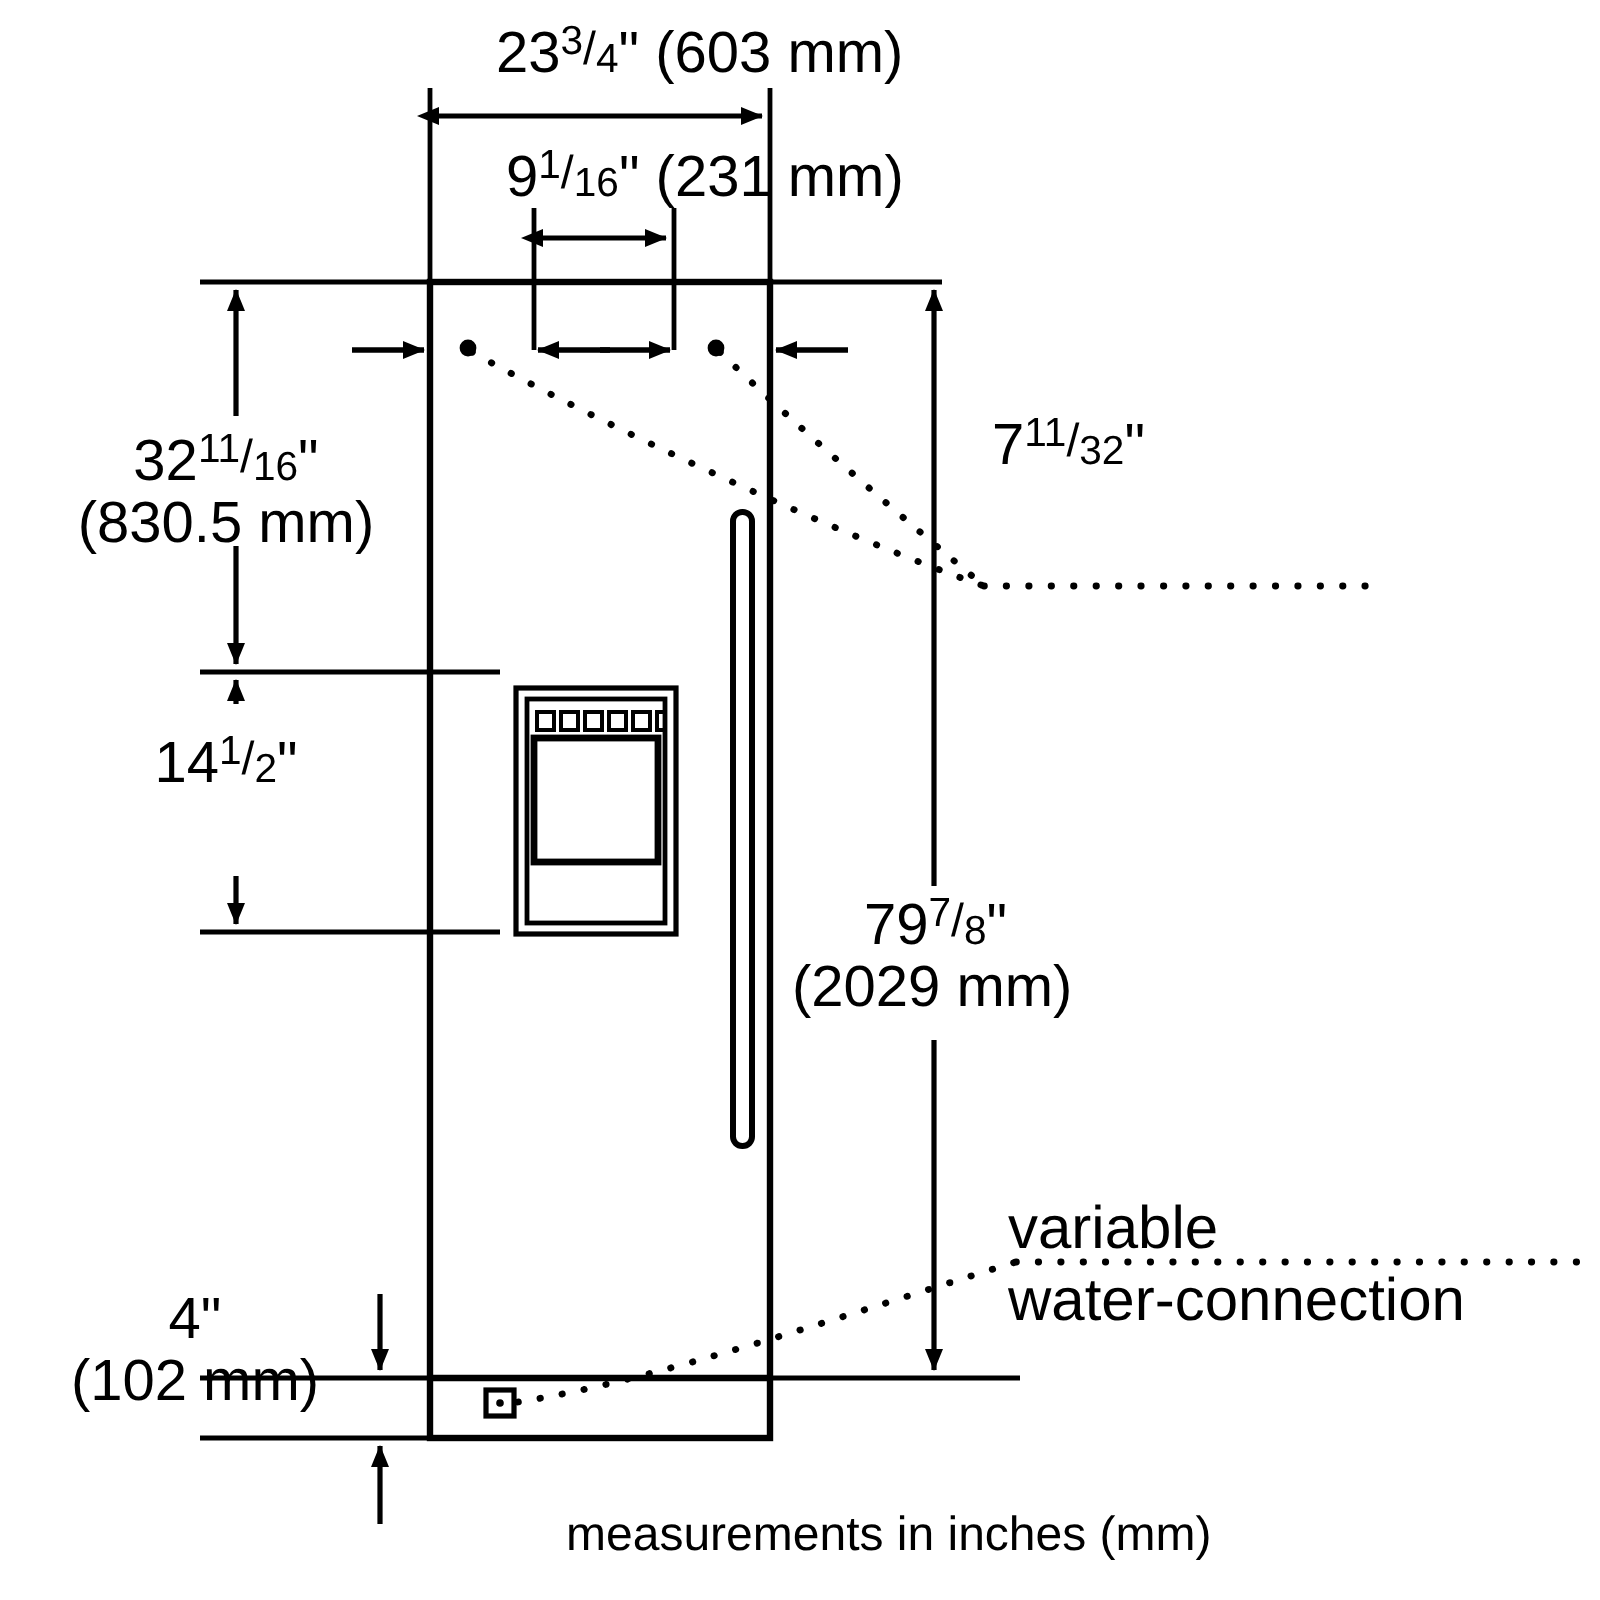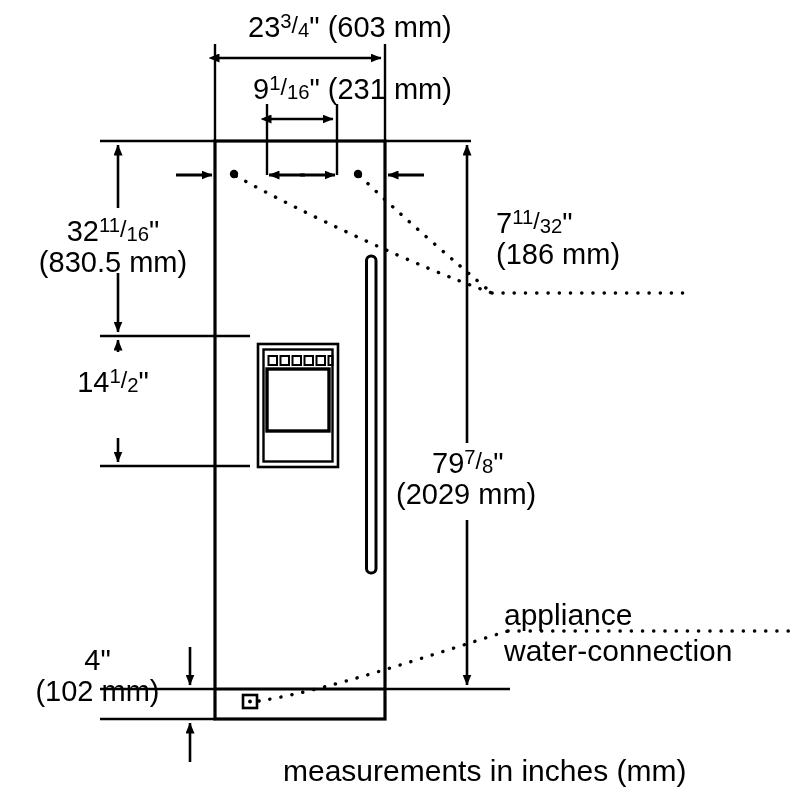--- a/index.html
+++ b/index.html
@@ -49,21 +49,21 @@
     display: inline-block;
     font-size: 0.80em;
     position: relative;
     top: -0.16em;
   }
   .note {
     font-size: 30px;
     line-height: 1.20;
   }
   .caption {
-    font-size: 30px;
+    font-size: 24px;
   }
   .ctr { text-align: center; }
 </style>
 </head>
 <body>
 
 <div id="root">
 
   <svg class="canvas" viewBox="0 0 800 800">
     <defs>
@@ -187,37 +187,36 @@
   <div class="lbl dim-lbl ctr" style="left:18px; top:367px; width:190px;">
     <div>
       <span>14</span><span class="frac"><span>1</span></span><span class="slash">/</span><span class="frac"><span class="den">2</span></span><span>"</span>
     </div>
   </div>
 
   <div class="lbl dim-lbl" style="left:496px; top:208px;">
     <div>
       <span>7</span><span class="frac"><span>11</span></span><span class="slash">/</span><span class="frac"><span class="den">32</span></span><span>"</span>
     </div>
-    <div>(186 mm)</div>
   </div>
 
   <div class="lbl dim-lbl" style="left:396px; top:448px;">
     <div style="padding-left:36px;">
       <span>79</span><span class="frac"><span>7</span></span><span class="slash">/</span><span class="frac"><span class="den">8</span></span><span>"</span>
     </div>
     <div>(2029 mm)</div>
   </div>
 
   <div class="lbl dim-lbl ctr" style="left:10px; top:645px; width:175px;">
     <div>
       <span>4</span><span>"</span>
     </div>
     <div>(102 mm)</div>
   </div>
 
   <div class="lbl note" style="left:504px; top:597px;">
-    <div>appliance</div>
+    <div>variable</div>
     <div>water-connection</div>
   </div>
 
   <div class="lbl caption" style="left:283px; top:755px;">measurements in inches (mm)</div>
 
 </div>
 
 </body></html>

